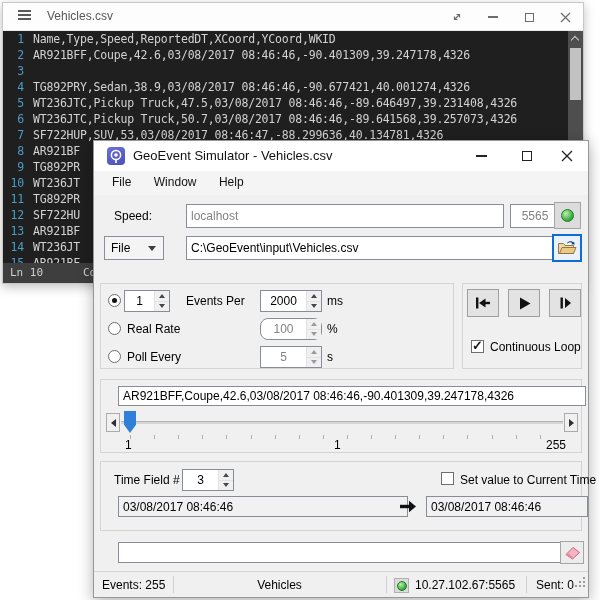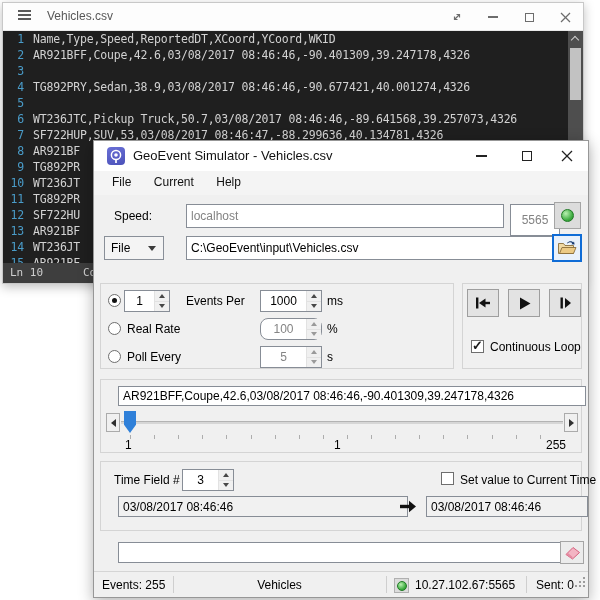--- a/index.html
+++ b/index.html
@@ -152,21 +152,21 @@
           </svg>
       </div>
     </div>
   </div>
 
   <div class="ed-content">
     <div class="ed-row"><span class="ed-num">1</span><span class="ed-text">Name,Type,Speed,ReportedDT,XCoord,YCoord,WKID</span></div>
     <div class="ed-row"><span class="ed-num">2</span><span class="ed-text">AR921BFF,Coupe,42.6,03/08/2017 08:46:46,-90.401309,39.247178,4326</span></div>
     <div class="ed-row"><span class="ed-num">3</span></div>
     <div class="ed-row"><span class="ed-num">4</span><span class="ed-text">TG892PRY,Sedan,38.9,03/08/2017 08:46:46,-90.677421,40.001274,4326</span></div>
-    <div class="ed-row"><span class="ed-num">5</span></div>
+    <div class="ed-row"><span class="ed-num">5</span><span class="ed-text">WT236JTC,Pickup Truck,47.5,03/08/2017 08:46:46,-89.646497,39.231408,4326</span></div>
     <div class="ed-row"><span class="ed-num">6</span><span class="ed-text">WT236JTC,Pickup Truck,50.7,03/08/2017 08:46:46,-89.641568,39.257073,4326</span></div>
     <div class="ed-row"><span class="ed-num">7</span><span class="ed-text">SF722HUP,SUV,53,03/08/2017 08:46:47,-88.299636,40.134781,4326</span></div>
     <div class="ed-row"><span class="ed-num">8</span><span class="ed-text">AR921BF</span></div>
     <div class="ed-row"><span class="ed-num">9</span><span class="ed-text">TG892PR</span></div>
     <div class="ed-row"><span class="ed-num">10</span><span class="ed-text">WT236JT</span></div>
     <div class="ed-row"><span class="ed-num">11</span><span class="ed-text">TG892PR</span></div>
     <div class="ed-row"><span class="ed-num">12</span><span class="ed-text">SF722HU</span></div>
     <div class="ed-row"><span class="ed-num">13</span><span class="ed-text">AR921BF</span></div>
     <div class="ed-row"><span class="ed-num">14</span><span class="ed-text">WT236JT</span></div>
     <div class="ed-row"><span class="ed-num">15</span><span class="ed-text">AR921BF</span></div>
@@ -203,27 +203,27 @@
     <div class="cap-btn cap-close">
       <svg width="12" height="12" viewBox="0 0 12 12" stroke="#222" stroke-width="1.3">
           <line x1="1" y1="1" x2="11" y2="11"></line>
           <line x1="11" y1="1" x2="1" y2="11"></line>
         </svg>
     </div>
   </div>
 
   <div class="menubar">
     <span class="menu-item">File</span>
-    <span class="menu-item">Current</span>
+    <span class="menu-item">Window</span>
     <span class="menu-item">Help</span>
   </div>
 
   <div class="lbl" style="left:20px; top:68px;">Speed:</div>
   <input class="tb gray" style="left: 82px; top: 63px; width: 318px; height: 24px;" value="localhost">
-  <input class="tb gray center" style="left: 406px; top: 63px; width: 50px; height: 32px;" value="5565">
+  <input class="tb gray center" style="left: 406px; top: 63px; width: 50px; height: 24px;" value="5565">
   <div class="sq-btn" style="left:460px; top:61px; width:27px; height:27px;">
     <div class="green-dot"></div>
   </div>
 
   <div class="combo">
     <span>File</span>
     <div class="combo-arrow"></div>
   </div>
   <input class="tb" style="left: 82px; top: 95px; width: 370px; height: 24px;" value="C:\GeoEvent\input\Vehicles.csv">
   <div class="folder-btn">
@@ -242,21 +242,21 @@
         <div class="sb">
           <i class="tri-up"></i>
         </div>
         <div class="sb">
           <i class="tri-dn"></i>
         </div>
       </div>
   </div>
   <div class="lbl" style="left:92px; top:153px;">Events Per</div>
   <div class="spin" style="left:166px; top:149px; width:62px; height:22px;">
-    <div class="spin-val">1000</div>
+    <div class="spin-val">2000</div>
     <div class="spin-btns">
         <div class="sb">
           <i class="tri-up"></i>
         </div>
         <div class="sb">
           <i class="tri-dn"></i>
         </div>
       </div>
   </div>
   <div class="lbl" style="left:233px; top:153px;">ms</div>

